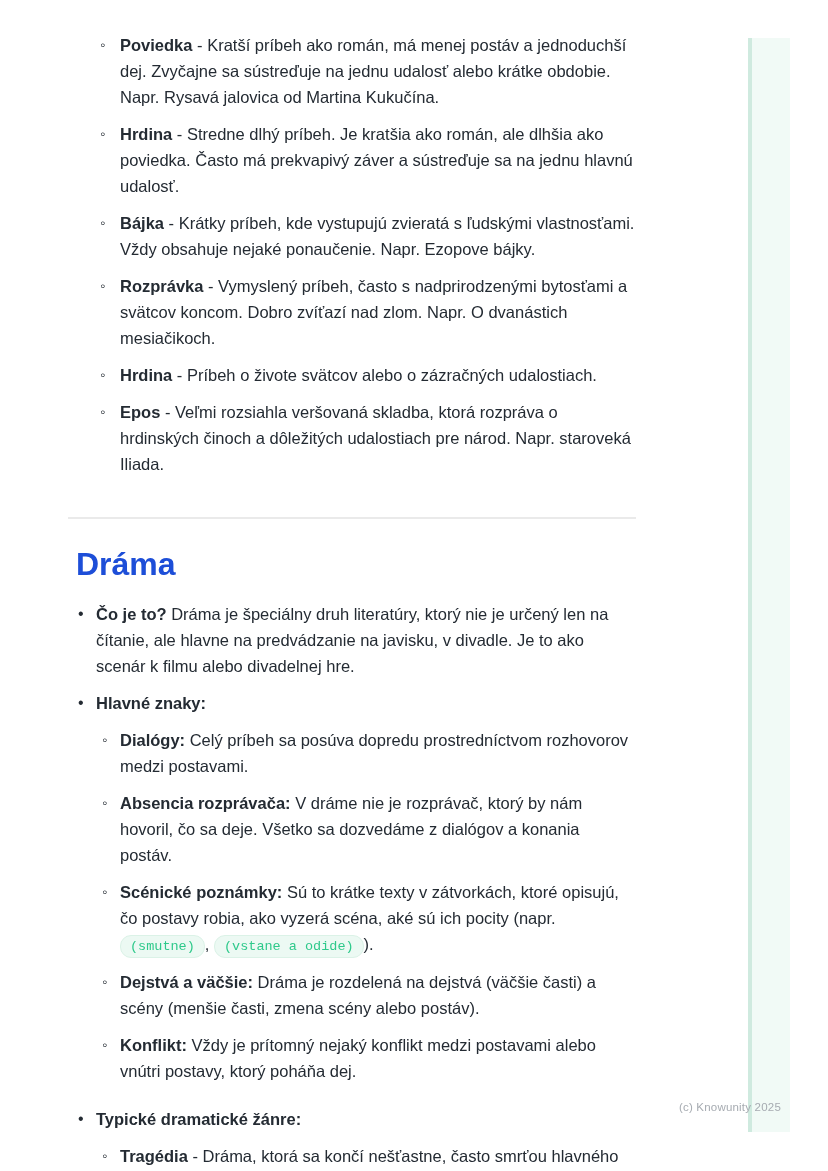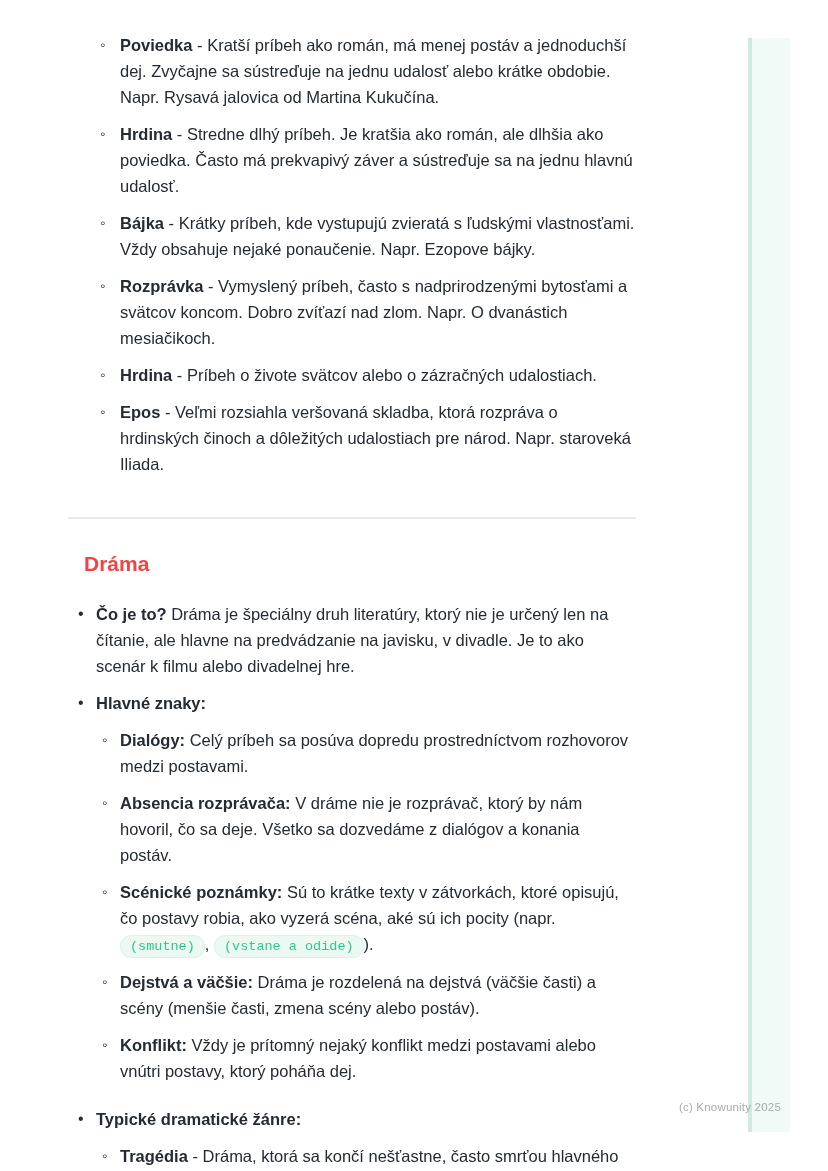--- a/index.html
+++ b/index.html
@@ -28,22 +28,22 @@
 
   .code {
     display:inline-block; font-family:"Liberation Mono", monospace;
     font-size:13.5px; line-height:19px; color:#2ec98b; background:#ecf9f3;
     border:1px solid #dbf2e7; border-radius:11px; padding:1px 9px;
     vertical-align:baseline; white-space:nowrap;
   }
 
   .divider { border:none; border-top:2px solid #eaeaea; margin:40px 0 0 0; width:100%; }
   .section-heading {
-    font-size:21px; font-weight:700; color:#ef4444;
-    margin:30px 0 22px 16px; line-height:30px;
+    font-size:32px; font-weight:700; color:#1d4ed8;
+    margin:30px 0 22px 8px; line-height:30px;
   }
   .copyright {
     position:absolute; top:1101px; right:47px; z-index:2;
     font-size:11.5px; color:#a6abb1; letter-spacing:0.2px;
   }
 </style>
 </head>
 <body>
 
 <div class="page">

